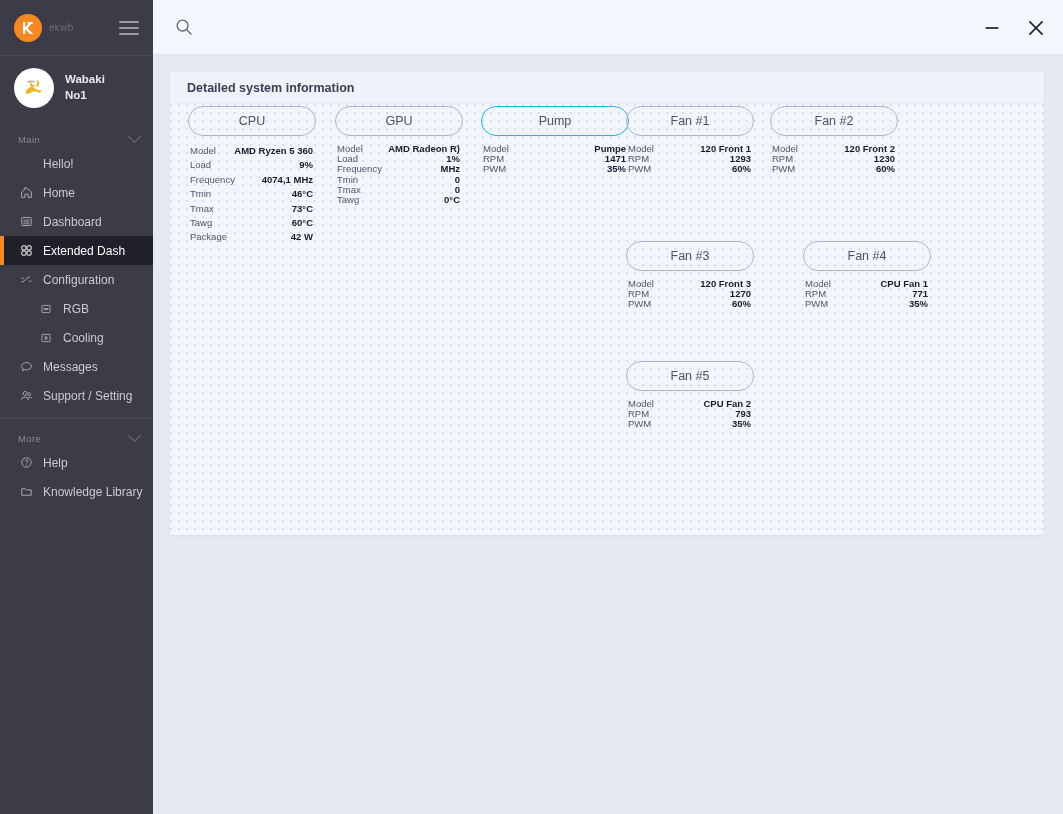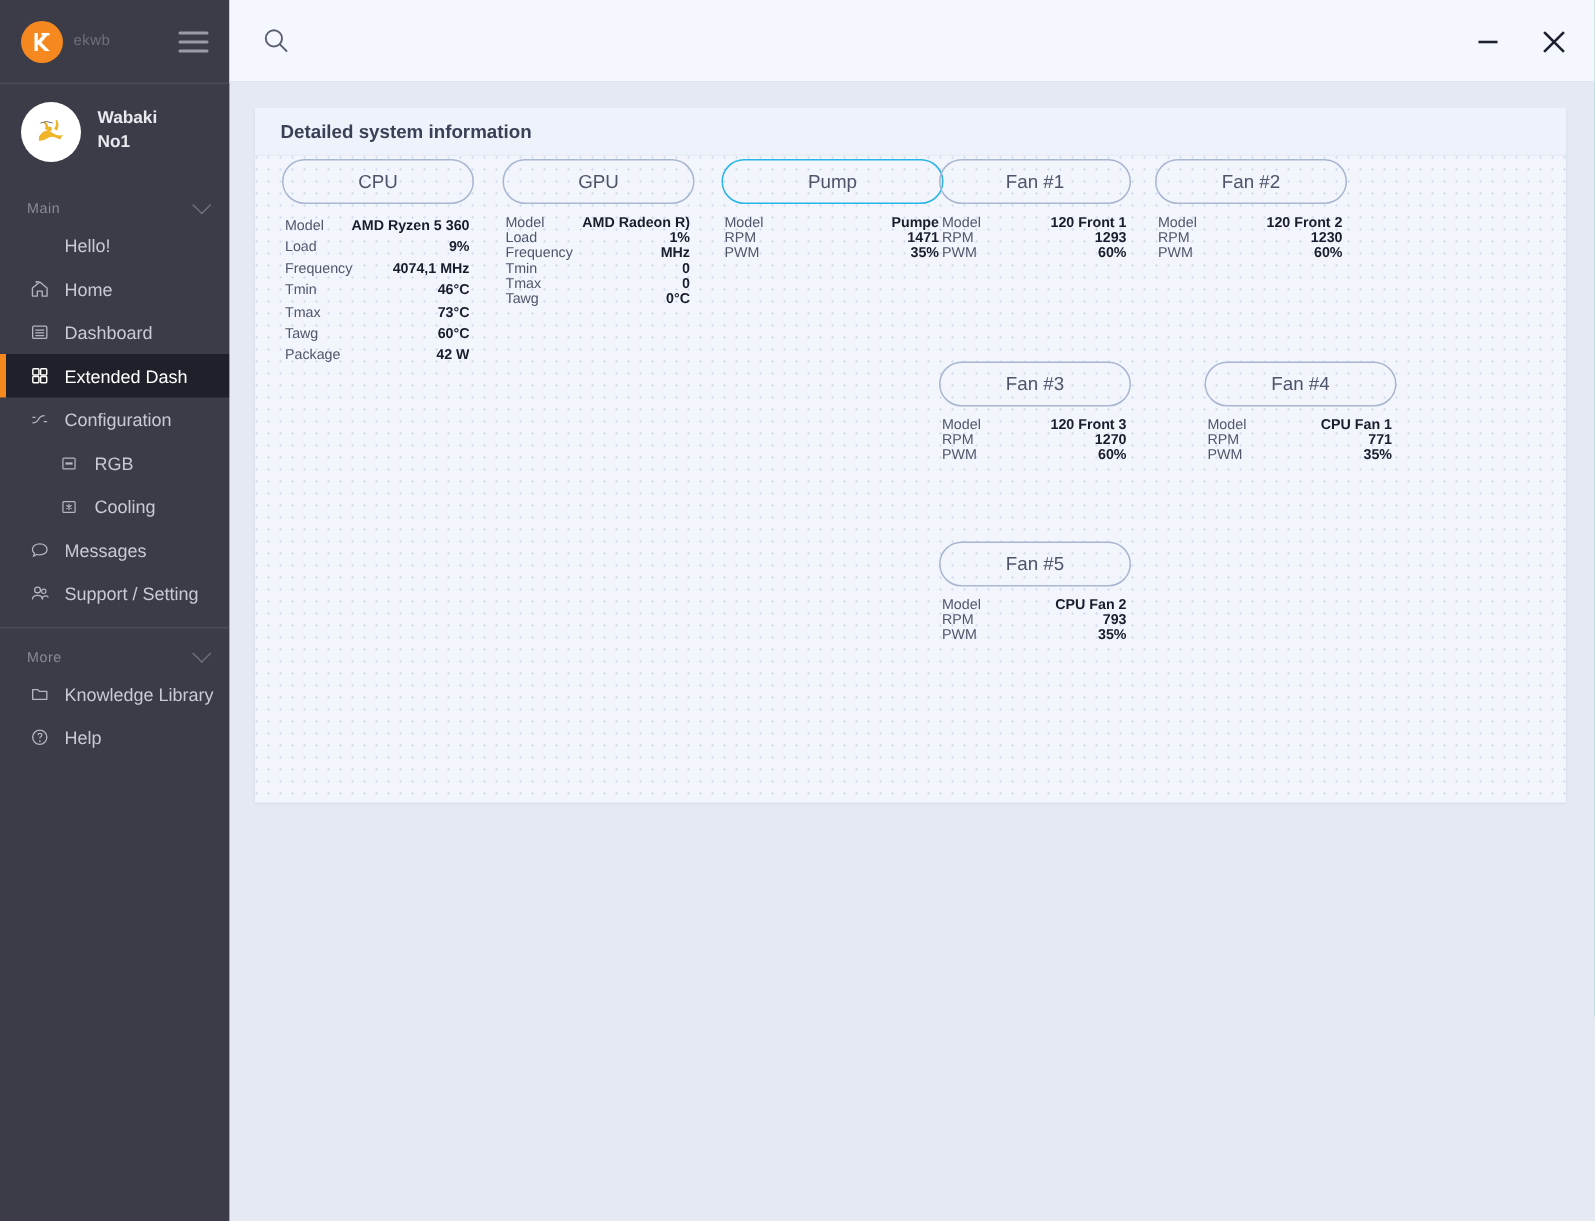--- a/index.html
+++ b/index.html
@@ -11,21 +11,21 @@
     overflow: hidden;
     font-family: "Liberation Sans", sans-serif;
     background: #e4e9f2;
   }
 
   .app {
     position: relative;
     width: 1063px;
     height: 814px;
     display: flex;
-    background: #14b8a6;
+    background: #0f172a;
   }
 
   
   .sidebar {
     width: 153px;
     height: 814px;
     background: #3b3c47;
     flex: 0 0 153px;
     position: relative;
     overflow: hidden;
@@ -431,34 +431,34 @@
         </div>
         <div class="sidebar-hr"></div>
         <div class="nav-section">
           <div class="nav-section-head">
             <span>More</span>
             <span class="chev"></span>
           </div>
           <div class="nav-item">
             <span class="nav-ico">
               <svg width="13" height="13" viewBox="0 0 16 16">
-                <path d="M2.2 4.6 h4.2 l1.2 1.5 h6.2 V12.6 H2.2 Z" fill="none" stroke="currentColor" stroke-width="1.1" stroke-linejoin="round"></path>
-              </svg>
-            </span>
-            <span>Knowledge Library</span>
-          </div>
-          <div class="nav-item">
-            <span class="nav-ico">
-              <svg width="13" height="13" viewBox="0 0 16 16">
                 <circle cx="8" cy="8" r="5.8" fill="none" stroke="currentColor" stroke-width="1.1"></circle>
                 <path d="M6.5 6.4 q0-1.6 1.6-1.6 q1.6 0 1.6 1.5 q0 1.2-1.5 1.7 v1" fill="none" stroke="currentColor" stroke-width="1"></path>
                 <circle cx="8.1" cy="11.2" r="0.7" fill="currentColor"></circle>
               </svg>
             </span>
             <span>Help</span>
+          </div>
+          <div class="nav-item">
+            <span class="nav-ico">
+              <svg width="13" height="13" viewBox="0 0 16 16">
+                <path d="M2.2 4.6 h4.2 l1.2 1.5 h6.2 V12.6 H2.2 Z" fill="none" stroke="currentColor" stroke-width="1.1" stroke-linejoin="round"></path>
+              </svg>
+            </span>
+            <span>Knowledge Library</span>
           </div>
         </div>
       </nav>
 
   </aside>
 
   <section class="main">
 
     <header class="topbar">
       <span class="search-icon">

